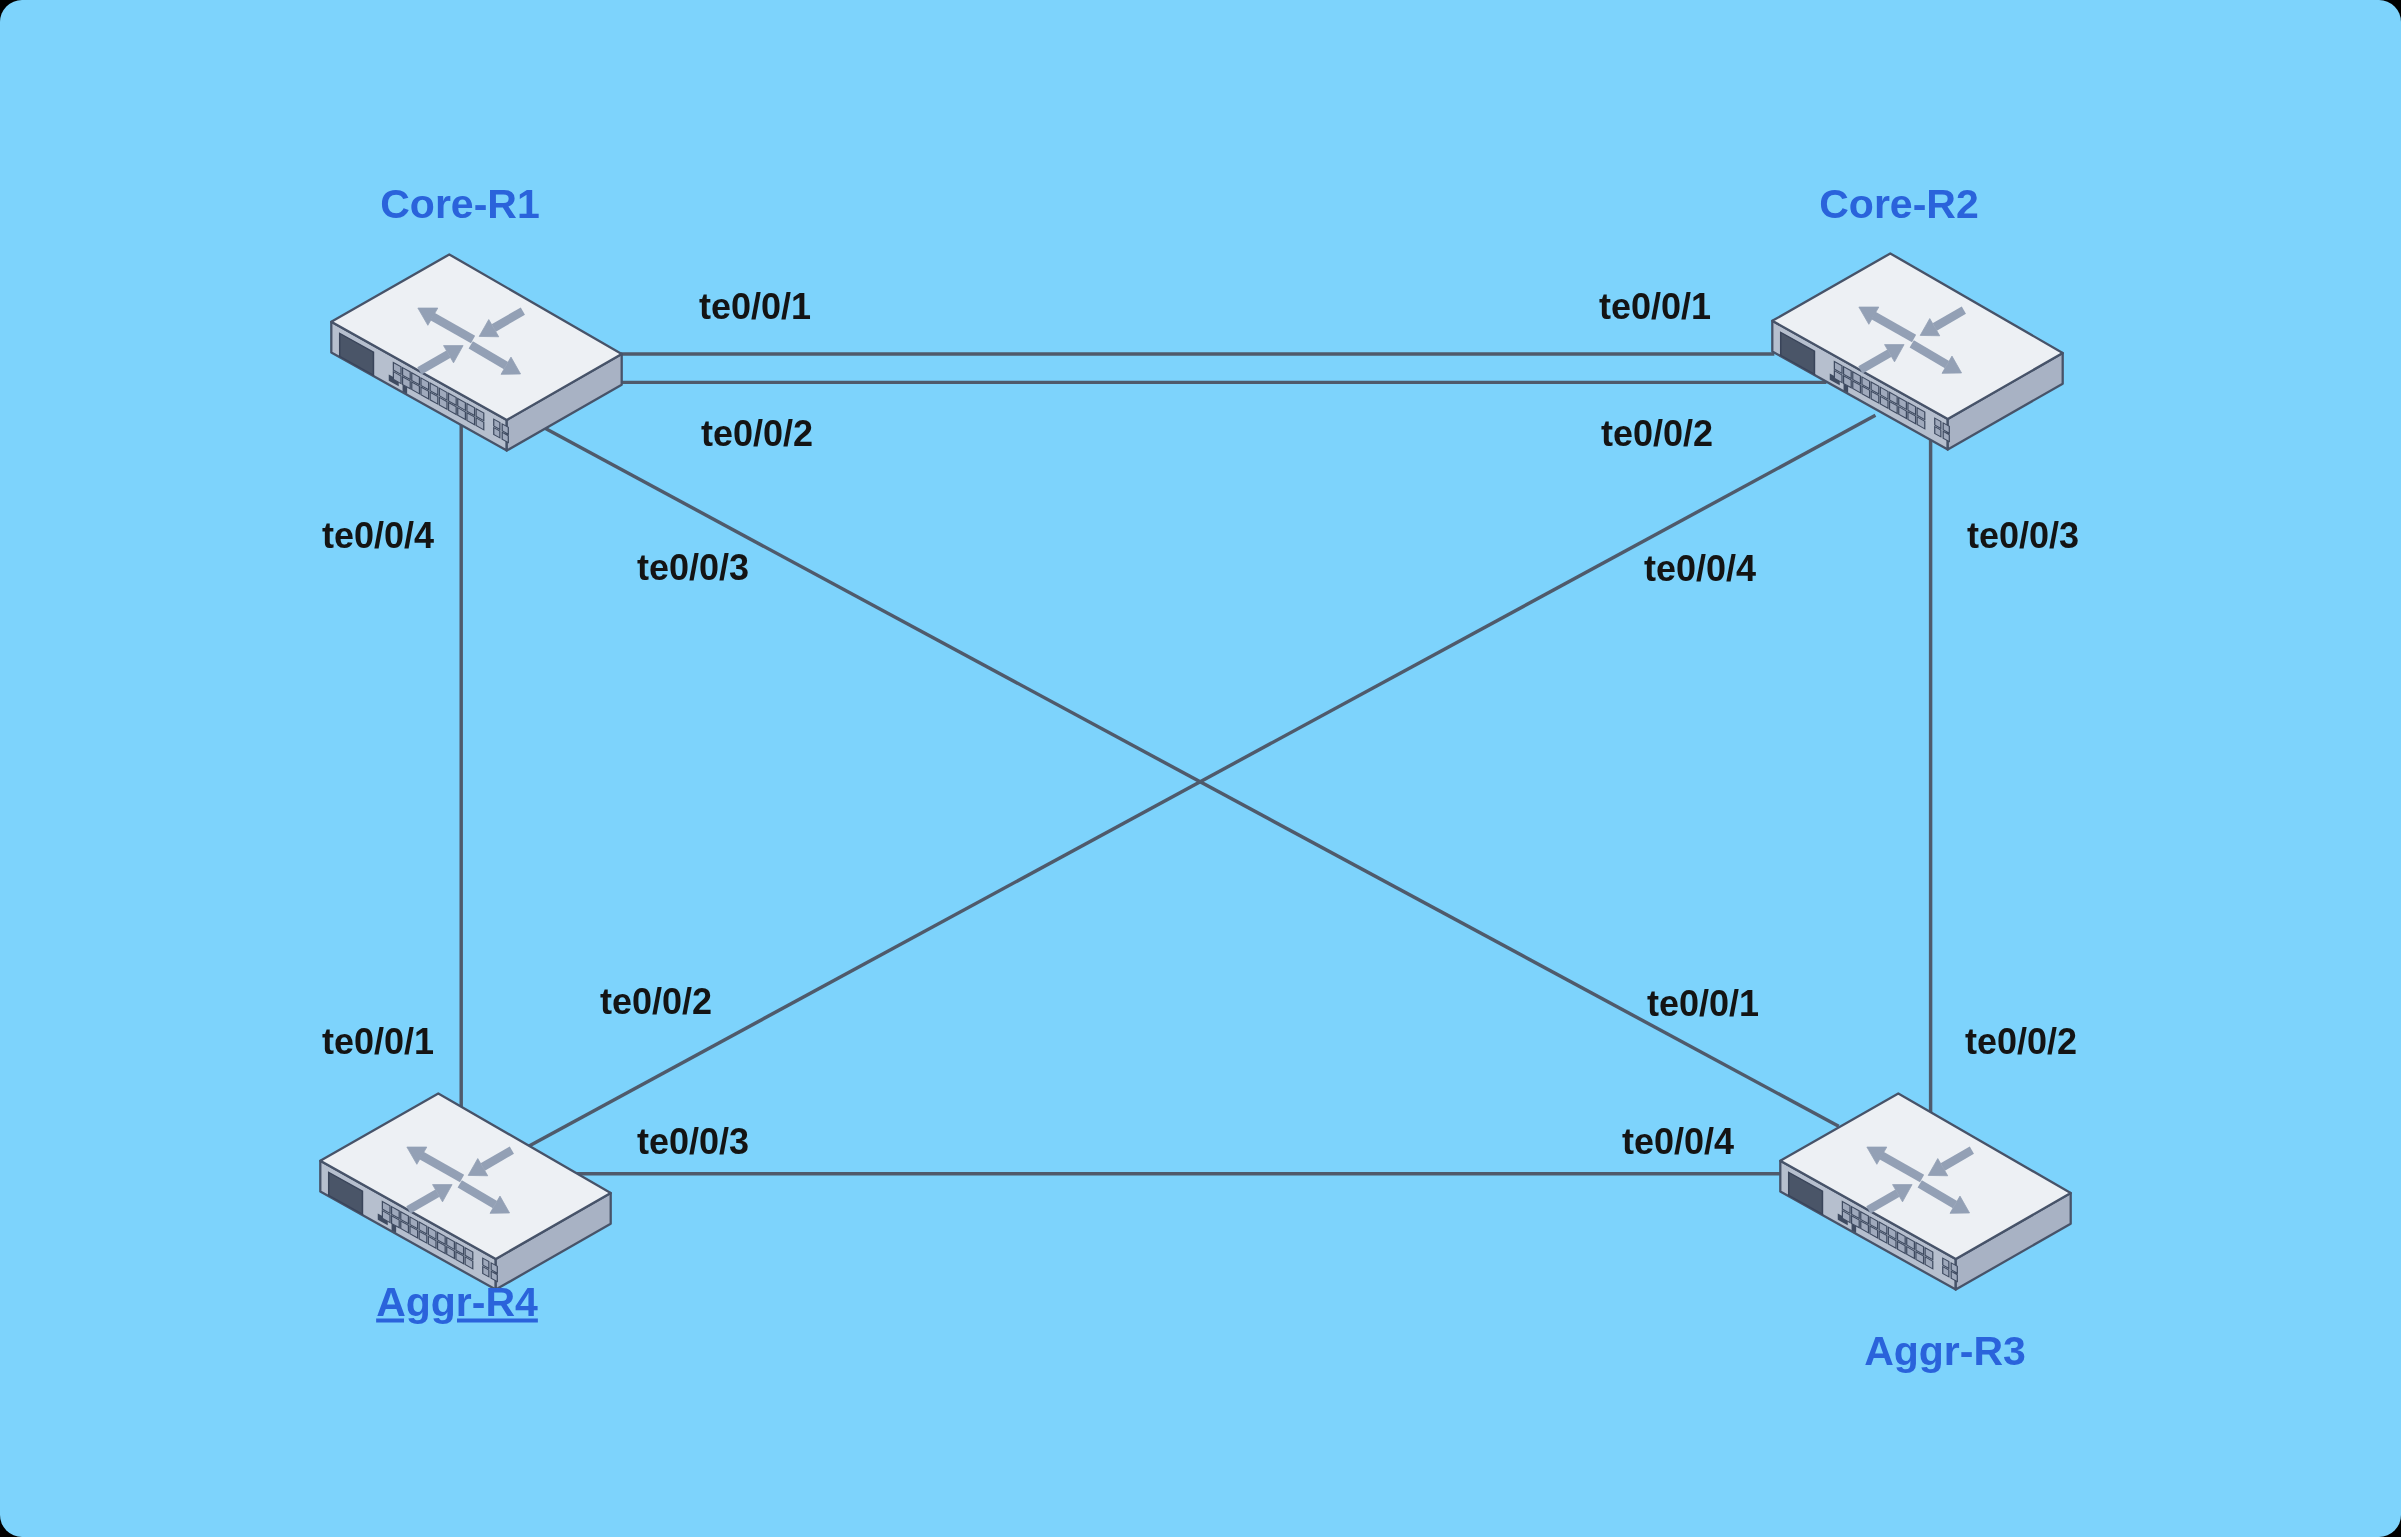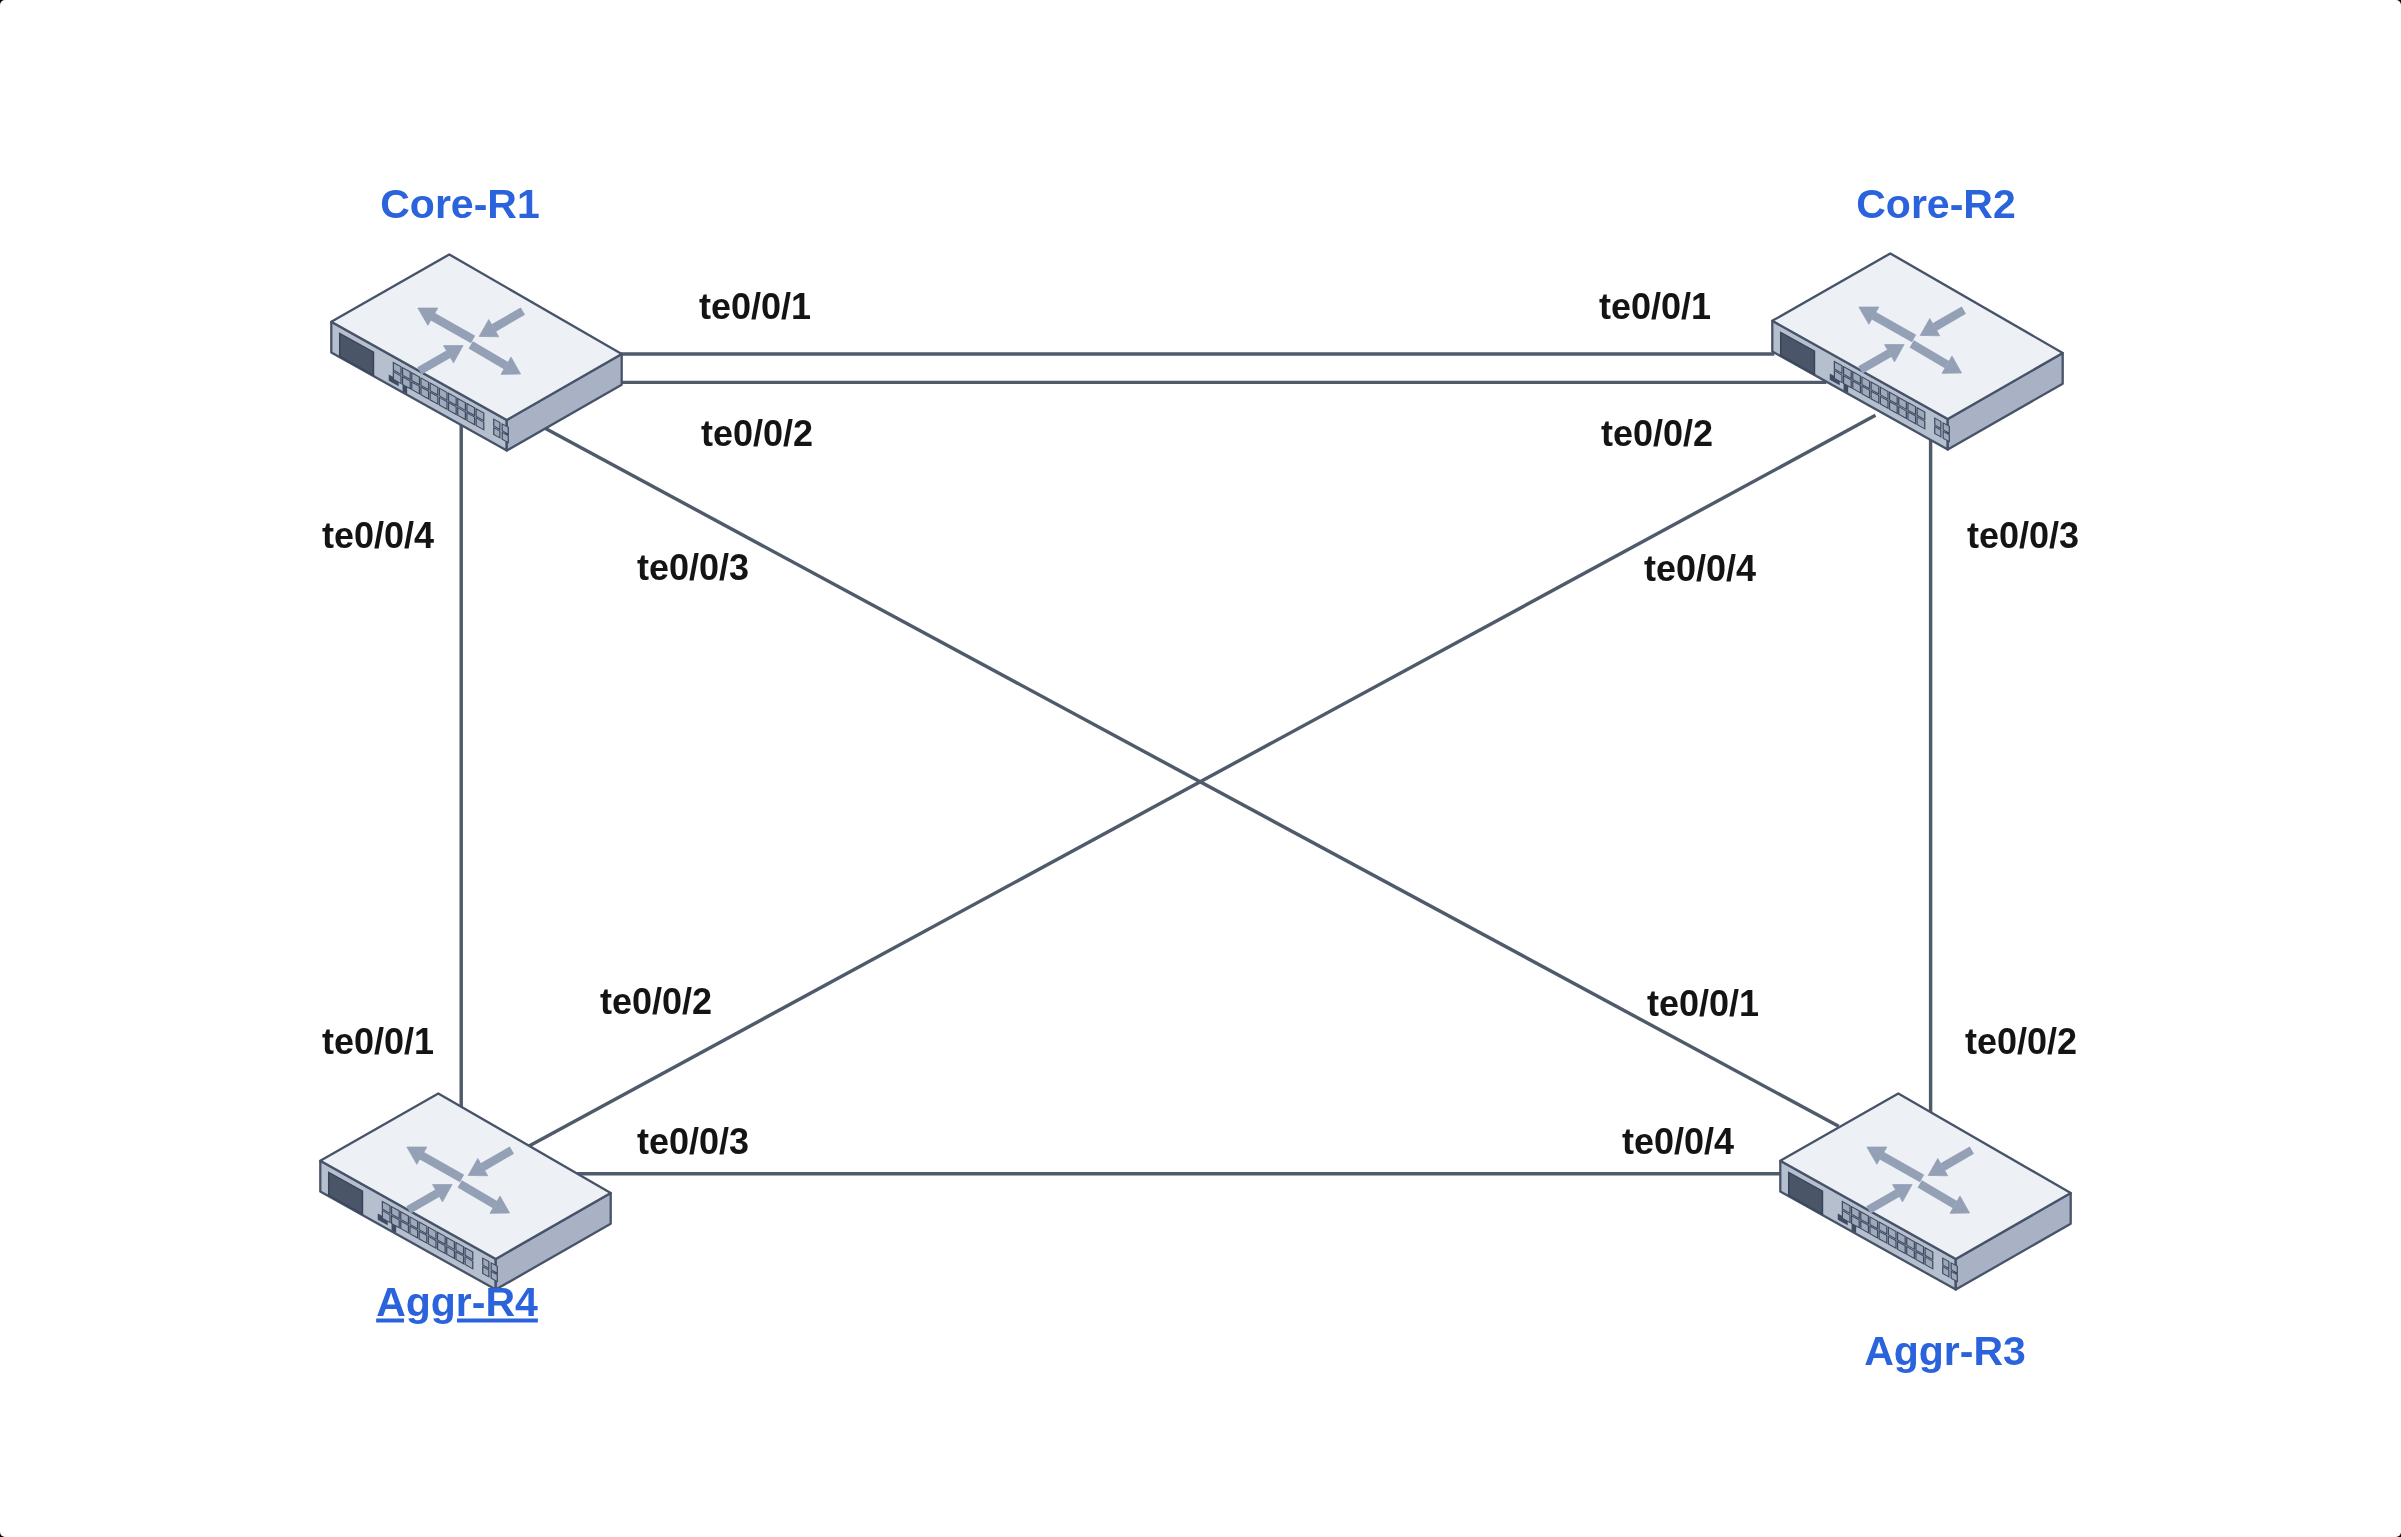--- a/index.html
+++ b/index.html
@@ -7,22 +7,22 @@
     position: relative;
     width: 2401px;
     height: 1537px;
     background: #000;
     font-family: "Liberation Sans", "DejaVu Sans", sans-serif;
     overflow: hidden;
   }
   .canvas {
     position: absolute;
     inset: 0;
-    background: #ffffff;
-    border-radius: 5px;
+    background: #7dd3fc;
+    border-radius: 22px;
     padding-left: 8px;
   }
   .links-layer {
     position: absolute;
     left: 0; top: 0;
     width: 2401px; height: 1537px;
   }
   .device {
     position: absolute;
     width: 295px;
@@ -263,21 +263,21 @@
             <polygon points="196,114 221.5,114.5 208.5,92" stroke-width="1"></polygon>
           <line x1="156" y1="137" x2="118" y2="159"></line>
             <polygon points="175,126 162.5,148.5 149.5,126" stroke-width="1"></polygon>
           <line x1="231" y1="152" x2="185" y2="125"></line>
             <polygon points="250,163 224.5,163.5 237.5,141" stroke-width="1"></polygon>
         </g>
       </svg>
     </div>
 
     <div class="device-title" style="left:460px;  top:204px;">Core-R1</div>
-    <div class="device-title" style="left:1899px; top:204px;margin-left:37px;">Core-R2</div>
+    <div class="device-title" style="left:1899px; top:204px;">Core-R2</div>
     <div class="device-title" style="left:457px;  top:1302px;text-decoration:underline;">Aggr-R4</div>
     <div class="device-title" style="left:1945px; top:1351px;">Aggr-R3</div>
 
     <div class="if-label" style="left:755px;  top:307px;">te0/0/1</div>
     <div class="if-label" style="left:1655px; top:307px;">te0/0/1</div>
 
     <div class="if-label" style="left:757px;  top:434px;">te0/0/2</div>
     <div class="if-label" style="left:1657px; top:434px;">te0/0/2</div>
 
     <div class="if-label" style="left:378px;  top:536px;">te0/0/4</div>

